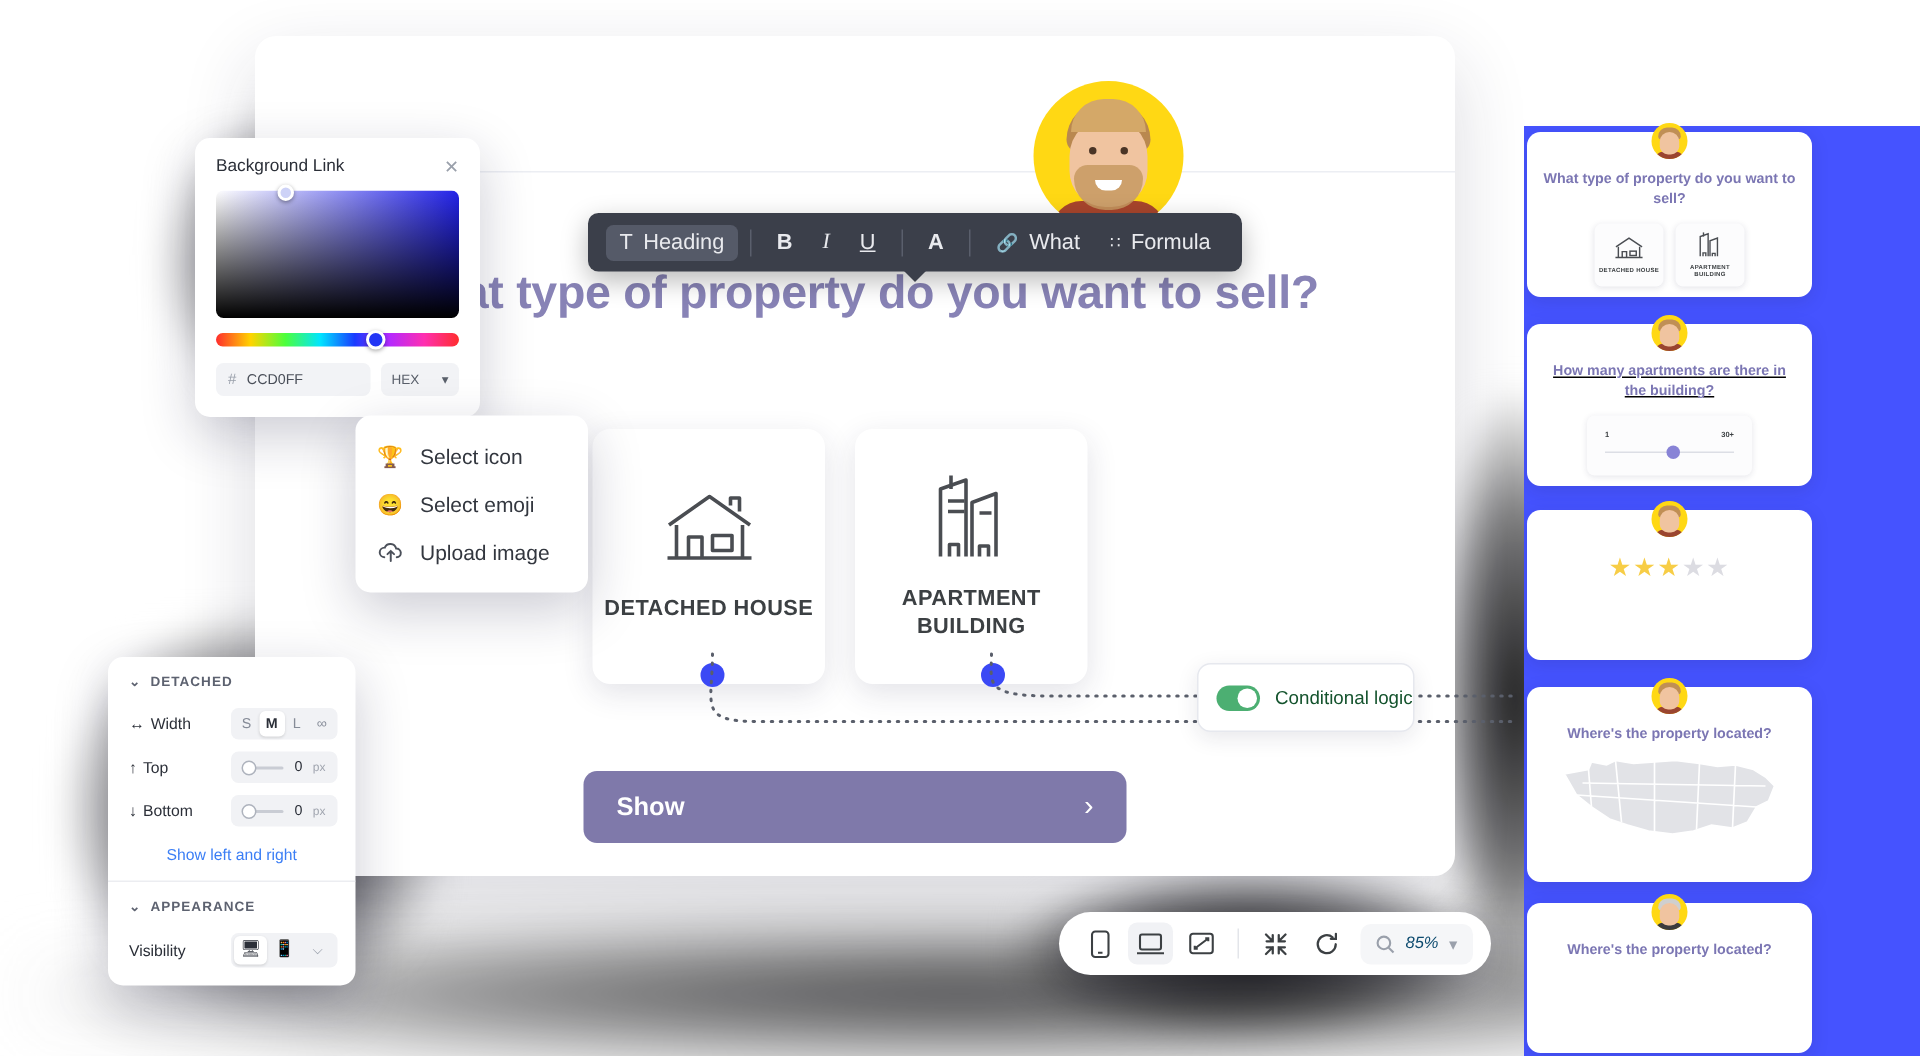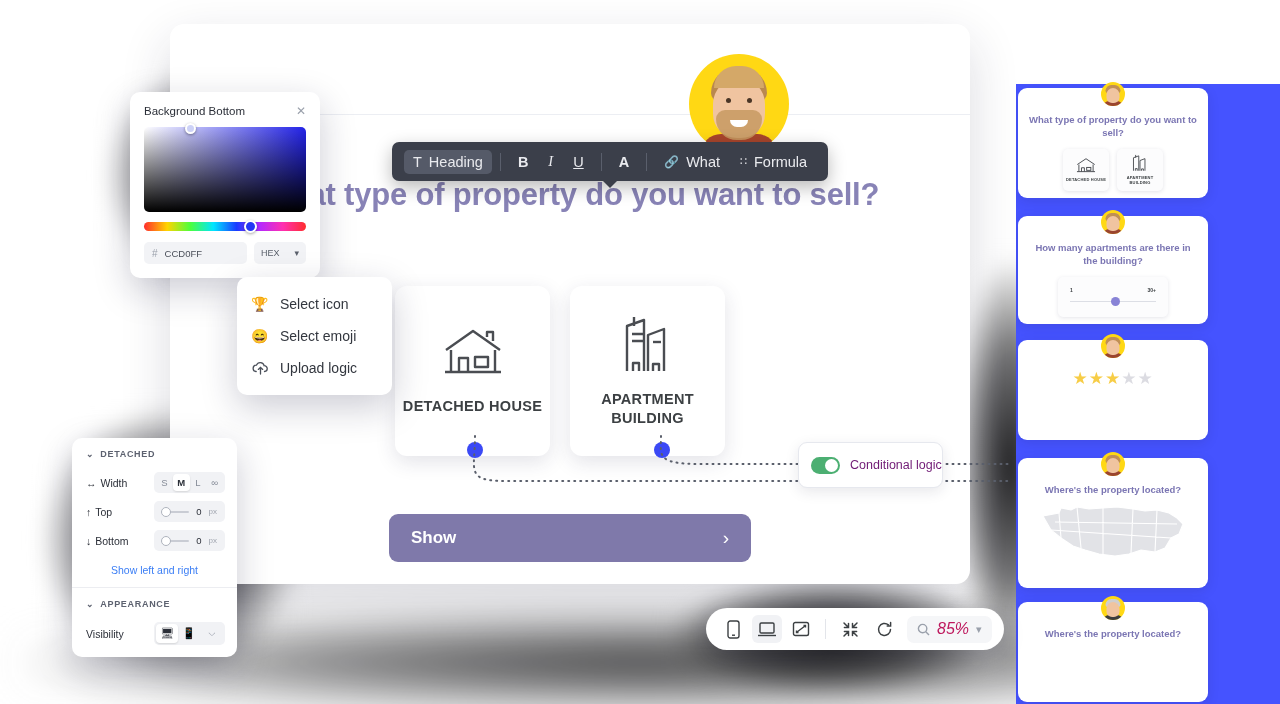--- a/index.html
+++ b/index.html
@@ -148,34 +148,34 @@
 
   
   .cond {
     position:absolute; left:798px; top:442px; width:145px; height:46px; background:#fff;
     border:1px solid #e6e8ee; border-radius:9px; display:flex; align-items:center; gap:10px;
     padding:0 12px; box-shadow:0 4px 14px rgba(30,30,60,.10); z-index:7;
   }
   .toggle { width:29px; height:17px; border-radius:9px; background:#4caf72; position:relative; flex:none; }
   .toggle::after { content:""; position:absolute; right:2px; top:2px; width:13px; height:13px;
     border-radius:50%; background:#fff; }
-  .cond-lbl { font-size:12.5px; color:#701a75; white-space:nowrap; }
+  .cond-lbl { font-size:12.5px; color:#14532d; white-space:nowrap; }
 
   
   .btoolbar {
     position:absolute; left:706px; top:608px; height:42px; background:#fff; border-radius:21px;
     box-shadow:0 6px 22px rgba(30,30,60,.16); display:flex; align-items:center; gap:4px; padding:0 12px; z-index:7;
   }
   .bt-btn { width:30px; height:28px; border-radius:6px; display:flex; align-items:center; justify-content:center;
     color:#3c4043; }
   .bt-btn.on { background:#f1f2f5; }
   .bt-sep { width:1px; height:20px; background:#e3e5ea; margin:0 5px; }
   .bt-zoom { display:flex; align-items:center; gap:7px; background:#f5f6f8; border-radius:7px;
     height:27px; padding:0 10px; margin-left:4px; }
-  .bt-zoom .pct { font-size:16px; font-style:italic; color:#be185d; }
+  .bt-zoom .pct { font-size:11px; font-style:italic; color:#0c4a6e; }
 
   
   .rail { position:absolute; left:1016px; top:0; width:264px; height:704px; overflow:hidden; }
   .band { position:absolute; left:0; width:264px; background:#4553FF; }
   .scard { position:absolute; left:2px; width:190px; background:#fff; border-radius:9px;
     box-shadow:0 3px 12px rgba(30,30,60,.13); }
   .scard-title { font-size:9.5px; font-weight:700; color:#7b76b3; text-align:center; line-height:1.42; }
   .savatar { width:24px; height:24px; border-radius:50%; background:#FFD814; margin:0 auto; position:relative; overflow:hidden;}
   .sav-head { position:absolute; left:50%; top:6px; transform:translateX(-50%); width:13px; height:15px;
     border-radius:7px 7px 6px 6px; background:#f0c4a0; }
@@ -307,21 +307,21 @@
     </div>
   </div>
 
   <svg style="position:absolute;left:0;top:0;width:1280px;height:704px;pointer-events:none;z-index:5;">
     <path class="dotpath" d="M475 436 C475 470, 465 481, 505 481 L1010 481"></path>
     <path class="dotpath" d="M661 436 C661 455, 655 464, 700 464 L1010 464"></path>
   </svg>
 
   <div class="panel cp">
     <div class="cp-head">
-      <span class="cp-title">Background Bottom</span>
+      <span class="cp-title">Background Link</span>
       <span class="cp-x">✕</span>
     </div>
     <div class="cp-sat">
       <div class="cp-knob" style="left:41px;top:-4px;"></div>
     </div>
     <div class="cp-hue">
       <div class="cp-huek"></div>
     </div>
     <div class="cp-row">
       <div class="cp-hex">
@@ -344,21 +344,21 @@
       <span class="ctx-ico">😄</span>
       <span>Select emoji</span>
     </div>
     <div class="ctx-item">
       <span class="ctx-ico">
         <svg width="17" height="14" viewBox="0 0 17 14" stroke="#4b505a" stroke-width="1.3" fill="none" stroke-linecap="round">
           <path d="M4.2 10.5a3.2 3.2 0 0 1 .3-6.4 4 4 0 0 1 7.6.6 2.9 2.9 0 0 1 .4 5.8"></path>
           <path d="M8.5 13V6.5 M6.3 8.4l2.2-2 2.2 2"></path>
         </svg>
       </span>
-      <span>Upload logic</span>
+      <span>Upload image</span>
     </div>
   </div>
 
   <div class="panel sp">
     <div class="sp-sec">
       <span>⌄</span>
       <span>DETACHED</span>
     </div>
 
     <div class="sp-row">
@@ -494,21 +494,21 @@
               <path d="M10 54V12L27 6V54"></path>
               <path d="M17 3v9"></path>
               <path d="M31 54V21l16-6v39"></path>
               <path d="M16 54v-7h6v7 M36 54v-6h6v6"></path>
             </svg>
           <div class="mini-lbl">APARTMENT BUILDING</div>
         </div>
       </div>
     </div>
 
-    <div class="scard" style="top:216px;height:108px;padding:16px 10px 10px;">
+    <div class="scard" style="top:216px;height:108px;padding:16px 10px 10px;text-decoration:underline;">
       <div class="savatar" style="margin-top:-22px;">
         <div class="sav-body"></div>
           <div class="sav-hair"></div>
           <div class="sav-head"></div>
       </div>
       <div class="scard-title" style="margin-top:7px;">How many apartments are there in the building?</div>
       <div style="display:flex;justify-content:center;margin-top:9px;">
         <div class="mini-slider">
           <span class="ms-min">1</span>
           <span class="ms-max">30+</span>

